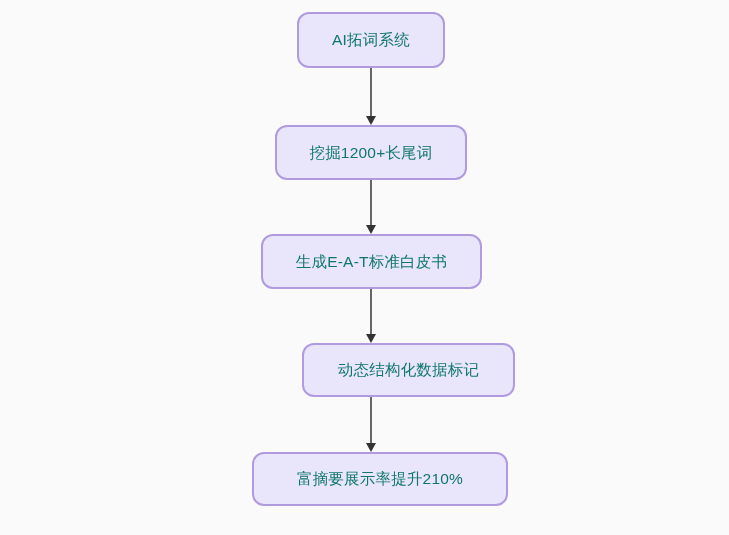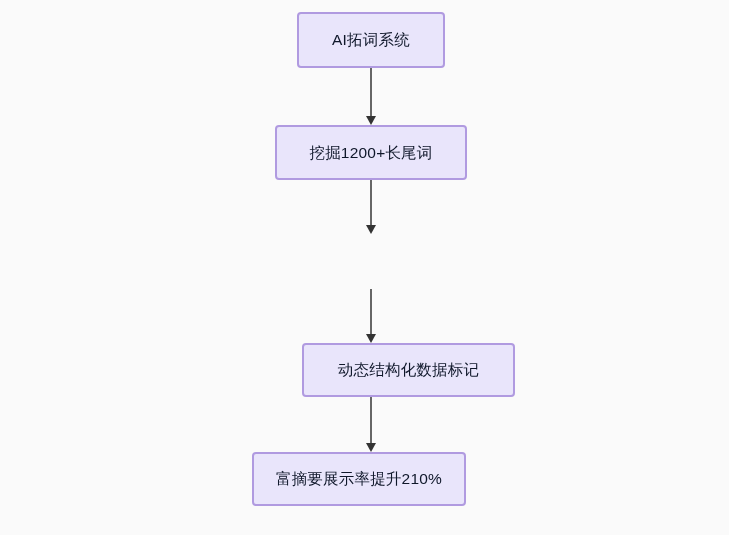--- a/index.html
+++ b/index.html
@@ -16,25 +16,25 @@
   #flowchart-canvas {
     position: relative;
     width: 729px;
     height: 535px;
   }
   .node {
     position: absolute;
     box-sizing: border-box;
     background: #e9e5fb;
     border: 2px solid #b09ae0;
-    border-radius: 4px;
+    border-radius: 12px;
     display: flex;
     align-items: center;
     justify-content: center;
-    color: #0f172a;
+    color: #0f766e;
     font-size: 15.5px;
     line-height: 1;
     letter-spacing: 0.2px;
     white-space: nowrap;
   }
   .node-label {
     display: block;
     padding: 0 4px;
   }
   .edge {
@@ -80,22 +80,25 @@
   </div>
 
   <div class="node" style="left:297px; top:12px; width:148px; height:56px;">
     <span class="node-label">AI拓词系统</span>
   </div>
 
   <div class="node" style="left:275px; top:125px; width:192px; height:55px;justify-content:center;">
     <span class="node-label">挖掘1200+长尾词</span>
   </div>
 
+  <div class="node" style="left:261px; top:234px; width:221px; height:55px;">
+    <span class="node-label">生成E-A-T标准白皮书</span>
+  </div>
 
   <div class="node" style="left:265px; top:343px; width:213px; height:54px;margin-left:37px;">
     <span class="node-label">动态结构化数据标记</span>
   </div>
 
-  <div class="node" style="left:252px; top:452px; width:214px; height:54px;">
+  <div class="node" style="left:252px; top:452px; width:256px; height:54px;">
     <span class="node-label">富摘要展示率提升210%</span>
   </div>
 
 </div>
 
 </body></html>

